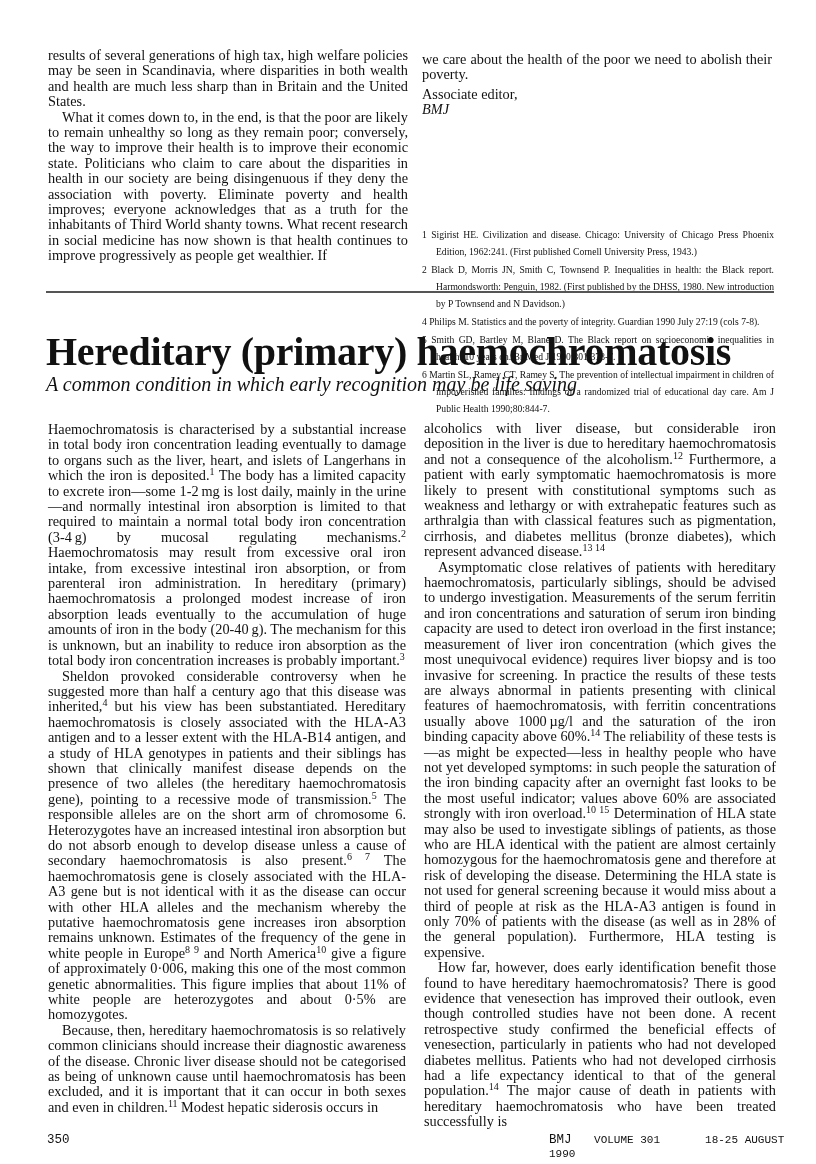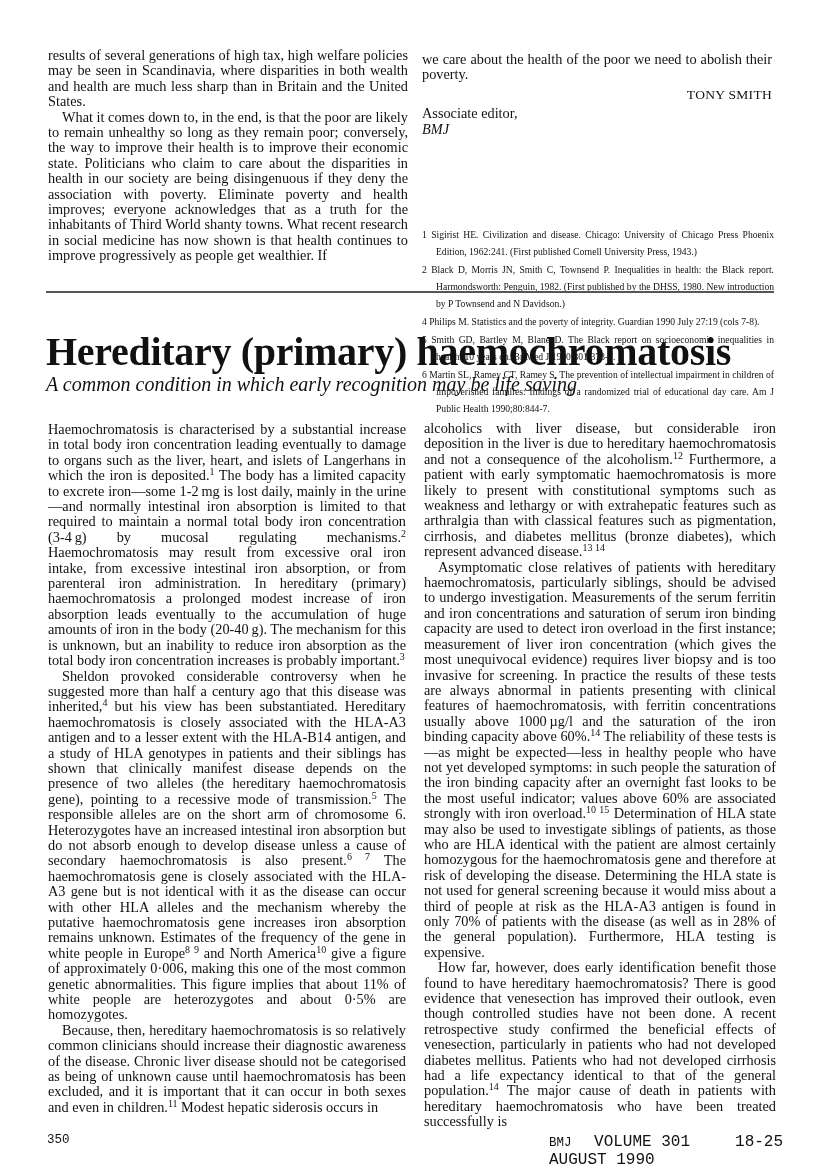--- a/index.html
+++ b/index.html
@@ -20,33 +20,32 @@
   .rule { position: absolute; left: 46px; top: 291px; width: 728px; height: 2px; background: #555; }
   .title { position: absolute; left: 46px; top: 328px; font-size: 40px; font-weight: bold; letter-spacing: -0.3px;
            font-family: "Liberation Serif", serif; }
   .subtitle { position: absolute; left: 46px; top: 373px; font-size: 20px; font-style: italic;
               font-family: "Liberation Serif", serif; }
   #body-left { left: 48px; top: 422px; width: 358px; }
   #body-right { left: 424px; top: 421px; width: 352px; }
   .footer { position: absolute; top: 1133px; font-size: 12.5px; font-family: Liberation Mono, monospace; }
   .footer-left { left: 47px; }
   .footer-right { left: 549px; }
-  .sc { font-variant: small-caps; font-size: 16px; }
+  .sc { font-variant: small-caps; font-size: 11px; }
 </style>
 </head>
 <body>
 
 <div class="col" id="top-left">
   <p>results of several generations of high tax, high welfare policies may be seen in Scandinavia, where disparities in both wealth and health are much less sharp than in Britain and the United States.</p>
   <p class="indent">What it comes down to, in the end, is that the poor are likely to remain unhealthy so long as they remain poor; conversely, the way to improve their health is to improve their economic state. Politicians who claim to care about the disparities in health in our society are being disingenuous if they deny the association with poverty. Eliminate poverty and health improves; everyone acknowledges that as a truth for the inhabitants of Third World shanty towns. What recent research in social medicine has now shown is that health continues to improve progressively as people get wealthier. If</p>
 </div>
 
 <div class="col" id="top-right">
   <p>we care about the health of the poor we need to abolish their poverty.</p>
-  <p class="sig">TONY SMITH</p>
   <p class="aff">
     <span>Associate editor,</span><br>
     <em>BMJ</em>
   </p>
 </div>
 
 <div class="refs">
   <div>1 Sigirist HE. Civilization and disease. Chicago: University of Chicago Press Phoenix Edition, 1962:241. (First published Cornell University Press, 1943.)</div>
   <div>2 Black D, Morris JN, Smith C, Townsend P. Inequalities in health: the Black report. Harmondsworth: Penguin, 1982. (First published by the DHSS, 1980. New introduction by P Townsend and N Davidson.)</div>
   <div>4 Philips M. Statistics and the poverty of integrity. Guardian 1990 July 27:19 (cols 7-8).</div>

